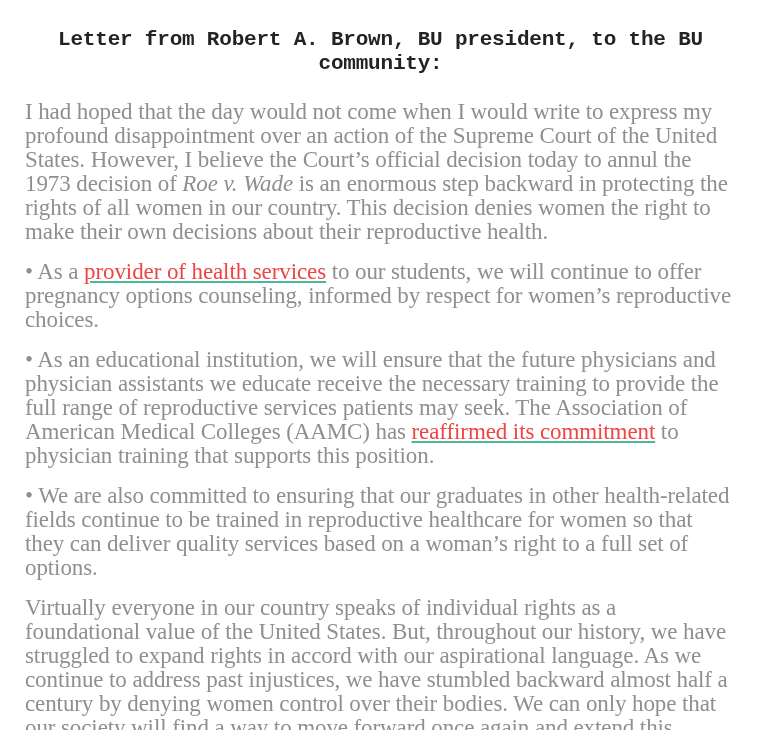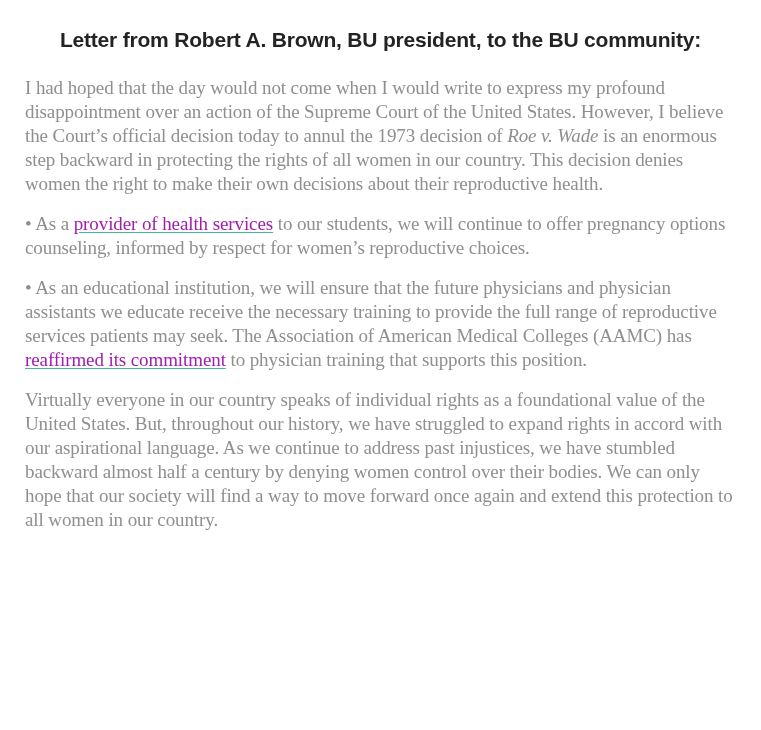--- a/index.html
+++ b/index.html
@@ -17,37 +17,37 @@
     overflow: hidden;
   }
   .letter-title {
     margin: 0 0 24px 0;
     text-align: center;
     font-size: 21px;
     line-height: 24px;
     font-weight: bold;
     color: #232323;
     letter-spacing: -0.2px;
-    font-family: Liberation Sans, sans-serif;
+    font-family: Liberation Mono, monospace;
   }
   .para {
     margin: 0 0 16px 0;
-    font-size: 19px;
+    font-size: 23px;
     line-height: 24px;
     color: #8f8f8f;
     letter-spacing: -0.1px;
   }
   .para:last-child {
     margin-bottom: 0;
   }
   .case-italic {
     font-style: italic;
   }
   a.body-link {
-    color: #a21caf;
+    color: #ef4444;
     text-decoration: underline;
     text-decoration-color: #47b99a;
     text-underline-offset: 2px;
     cursor: pointer;
   }
 </style>
 </head>
 <body>
 
 <div class="page">
@@ -55,16 +55,17 @@
   <h1 class="letter-title">Letter from Robert A. Brown, BU president, to the BU community:</h1>
 
   <p class="para"><span>I had hoped that the day would not come when I would write to express my profound disappointment over an action of the Supreme Court of the United States. However, I believe the Court’s official decision today to annul the 1973 decision of </span><span class="case-italic">Roe v. Wade</span><span> is an enormous step backward in protecting the rights of all women in our country. This decision denies women the right to make their own decisions about their reproductive health.</span></p>
 
 
   <p class="para"><span>• As a </span><a class="body-link">provider of health services</a><span> to our students, we will continue to offer pregnancy options counseling, informed by respect for women’s reproductive choices.</span></p>
 
 
   <p class="para"><span>• As an educational institution, we will ensure that the future physicians and physician assistants we educate receive the necessary training to provide the full range of reproductive services patients may seek. The Association of American Medical Colleges (AAMC) has </span><a class="body-link">reaffirmed its commitment</a><span> to physician training that supports this position.</span></p>
 
+  <p class="para">• We are also committed to ensuring that our graduates in other health-related fields continue to be trained in reproductive healthcare for women so that they can deliver quality services based on a woman’s right to a full set of options.</p>
 
   <p class="para">Virtually everyone in our country speaks of individual rights as a foundational value of the United States. But, throughout our history, we have struggled to expand rights in accord with our aspirational language. As we continue to address past injustices, we have stumbled backward almost half a century by denying women control over their bodies. We can only hope that our society will find a way to move forward once again and extend this protection to all women in our country.</p>
 
 </div>
 
 </body></html>

